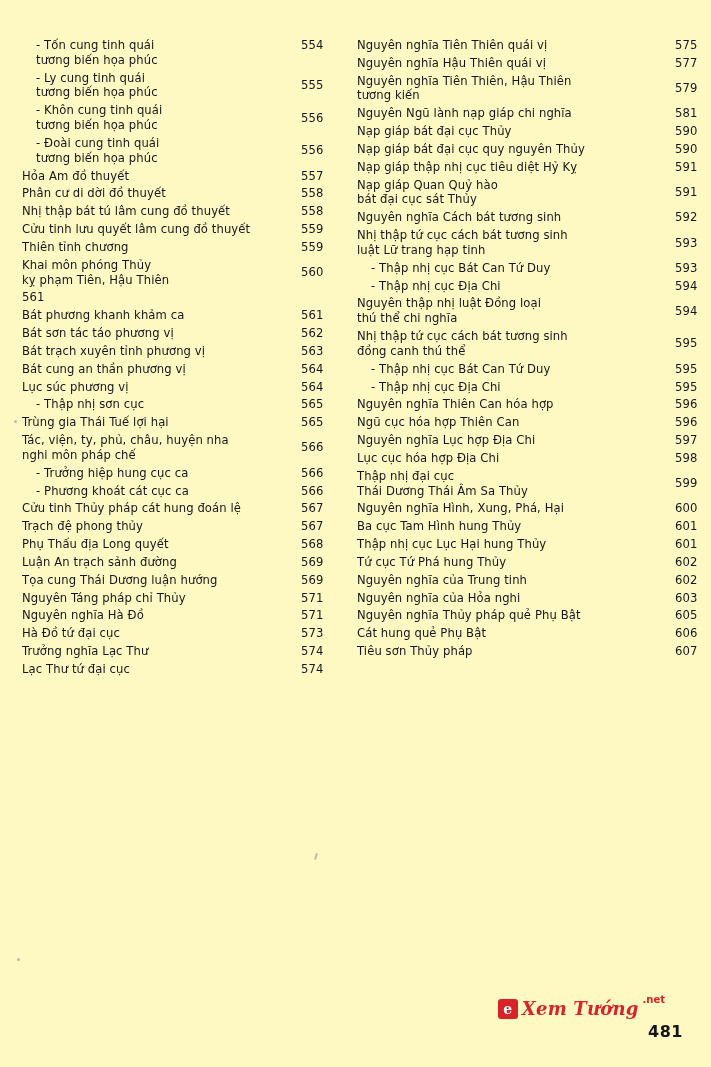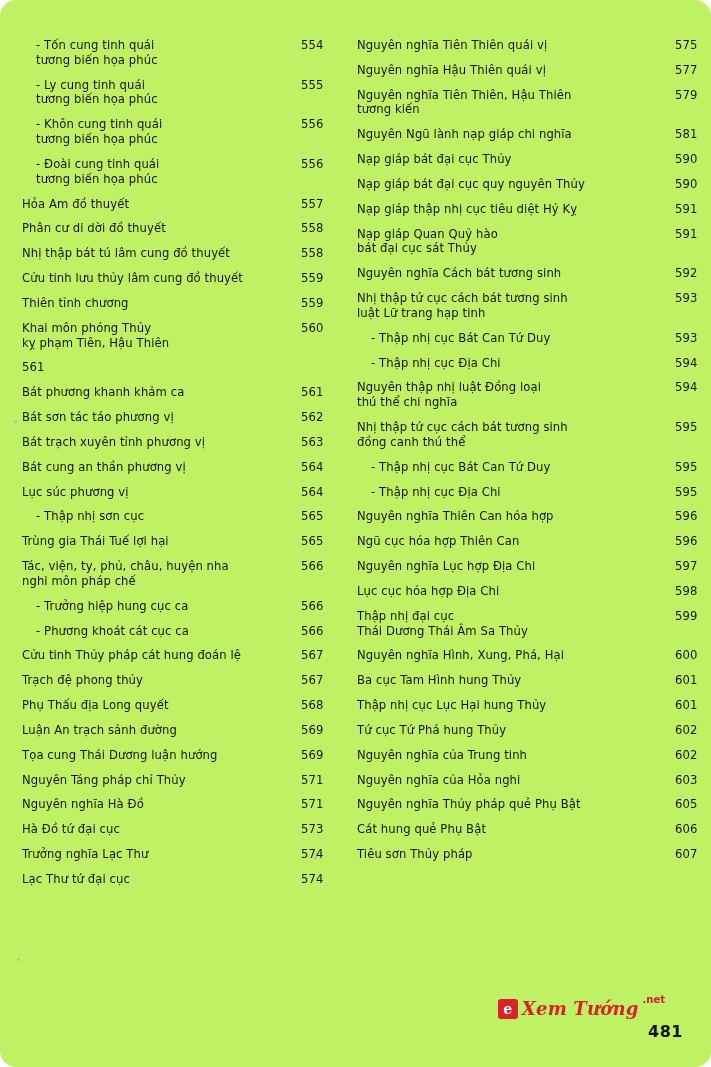--- a/index.html
+++ b/index.html
@@ -11,22 +11,21 @@
     width: 711px;
     height: 1067px;
     position: relative;
     font-family: "DejaVu Sans", sans-serif;
     color: #16161a;
     overflow: hidden;
   }
   .page {
     position: absolute;
     inset: 0;
-    background: #bef264;
-    border-radius: 16px;
+    background: #fef9c3;
   }
   .columns {
     position: absolute;
     top: 38px;
     left: 0;
     width: 711px;
     display: flex;
     gap: 0px;
   }
   .col {
@@ -53,21 +52,21 @@
     width: 40px;
     text-align: left;
     font-size: 11.6px;
     letter-spacing: .1px;
   }
   .col-left .entry .page-num { width: 44px; }
   .col-right .entry .page-num { width: 36px; text-align: left; }
 
   .indent-1 .label { padding-left: 14px; }
 
-  .entry.gap { margin-top: 10px; }
+  .entry.gap { margin-top: 3px; align-items: center; }
 
   .folio {
     position: absolute;
     right: 28px;
     bottom: 26px;
     font-size: 16px;
     font-weight: bold;
     letter-spacing: .5px;
   }
 
@@ -155,21 +154,21 @@
       </div>
       <div class="entry gap">
         <span class="label">Phân cư di dời đồ thuyết</span>
         <span class="page-num">558</span>
       </div>
       <div class="entry gap">
         <span class="label">Nhị thập bát tú lâm cung đồ thuyết</span>
         <span class="page-num">558</span>
       </div>
       <div class="entry gap">
-        <span class="label">Cửu tinh lưu thủy lâm cung đồ thuyết</span>
+        <span class="label">Cửu tinh lưu quyết lâm cung đồ thuyết</span>
         <span class="page-num">559</span>
       </div>
       <div class="entry gap">
         <span class="label">Thiên tỉnh chương</span>
         <span class="page-num">559</span>
       </div>
       <div class="entry gap">
         <span class="label">Khai môn phóng Thủy
 kỵ phạm Tiên, Hậu Thiên</span>
         <span class="page-num">560</span>

